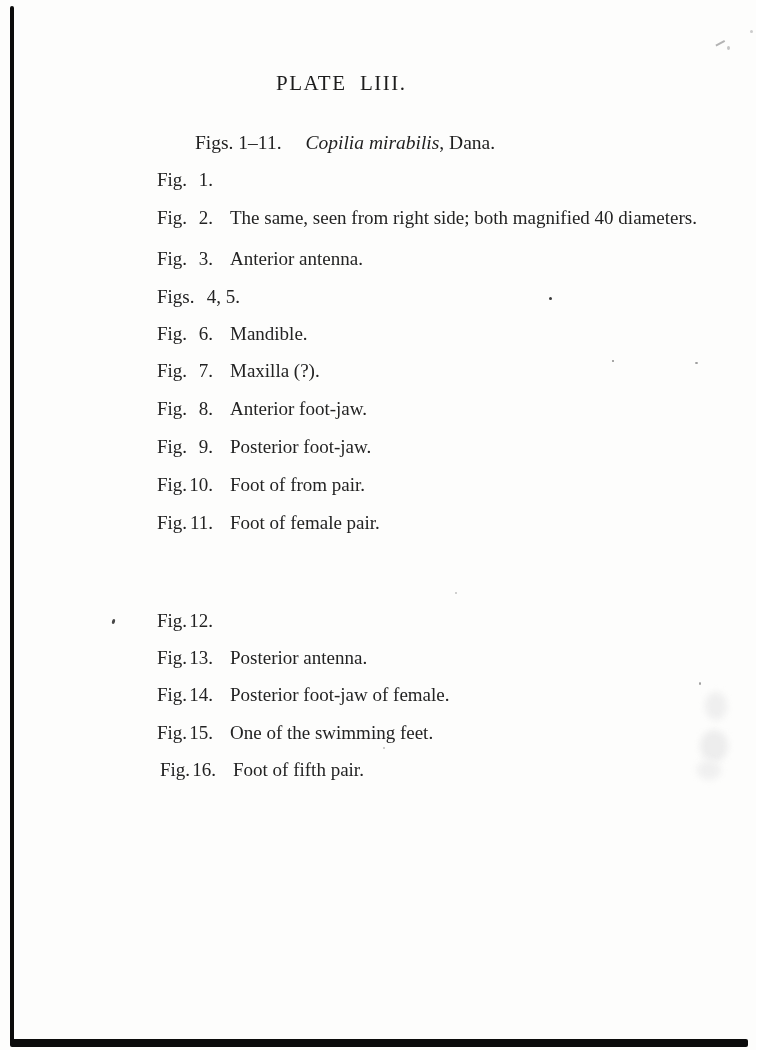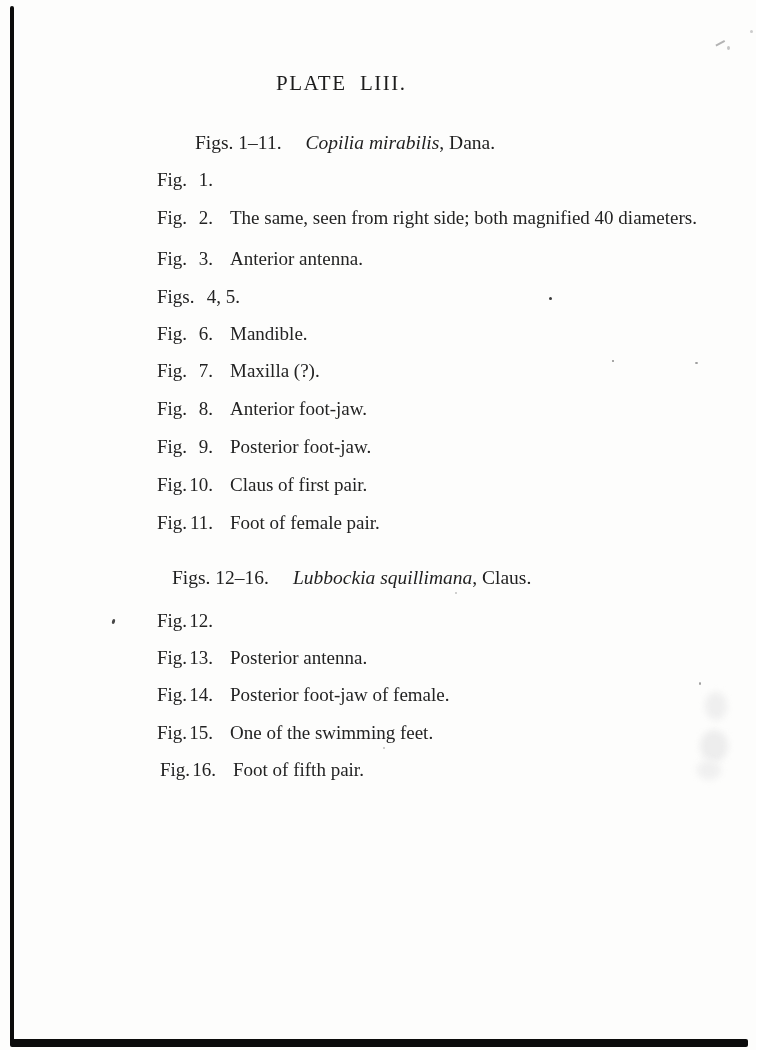--- a/index.html
+++ b/index.html
@@ -137,33 +137,30 @@
         <span>Fig.</span>
         <span>9.</span>
       </span>
     <span class="desc">Posterior foot-jaw.</span>
   </div>
   <div class="entry" style="top:474px">
     <span class="lbl">
         <span>Fig.</span>
         <span>10.</span>
       </span>
-    <span class="desc">Claus of first pair.</span>
+    <span class="desc">Foot of from pair.</span>
   </div>
   <div class="entry" style="top:512px">
     <span class="lbl">
         <span>Fig.</span>
         <span>11.</span>
       </span>
     <span class="desc">Foot of female pair.</span>
   </div>
 
-  <div class="section-heading" style="top:567px; left:172px;">
-    <span class="prefix">Figs. 12–16.</span><span class="species">Lubbockia squillimana</span><span>, Claus.</span>
-  </div>
 
   <div class="entry" style="top:610px">
     <span class="lbl">
         <span>Fig.</span>
         <span>12.</span>
       </span>
   </div>
   <div class="entry" style="top:647px">
     <span class="lbl">
         <span>Fig.</span>

